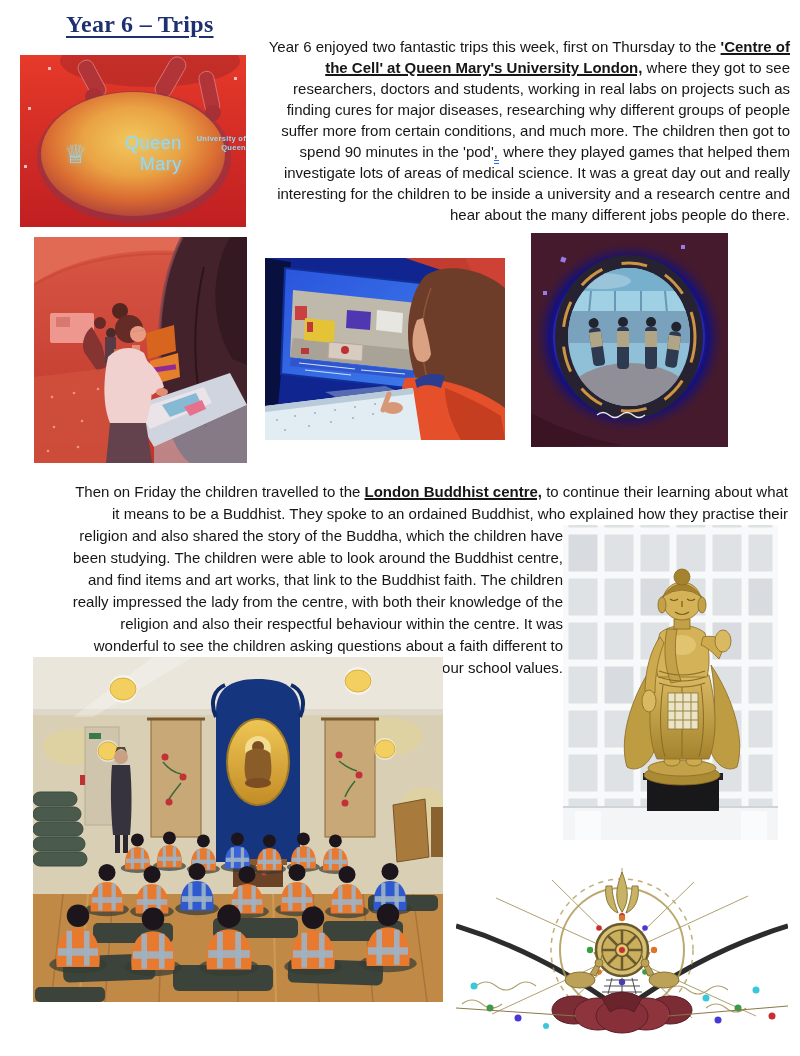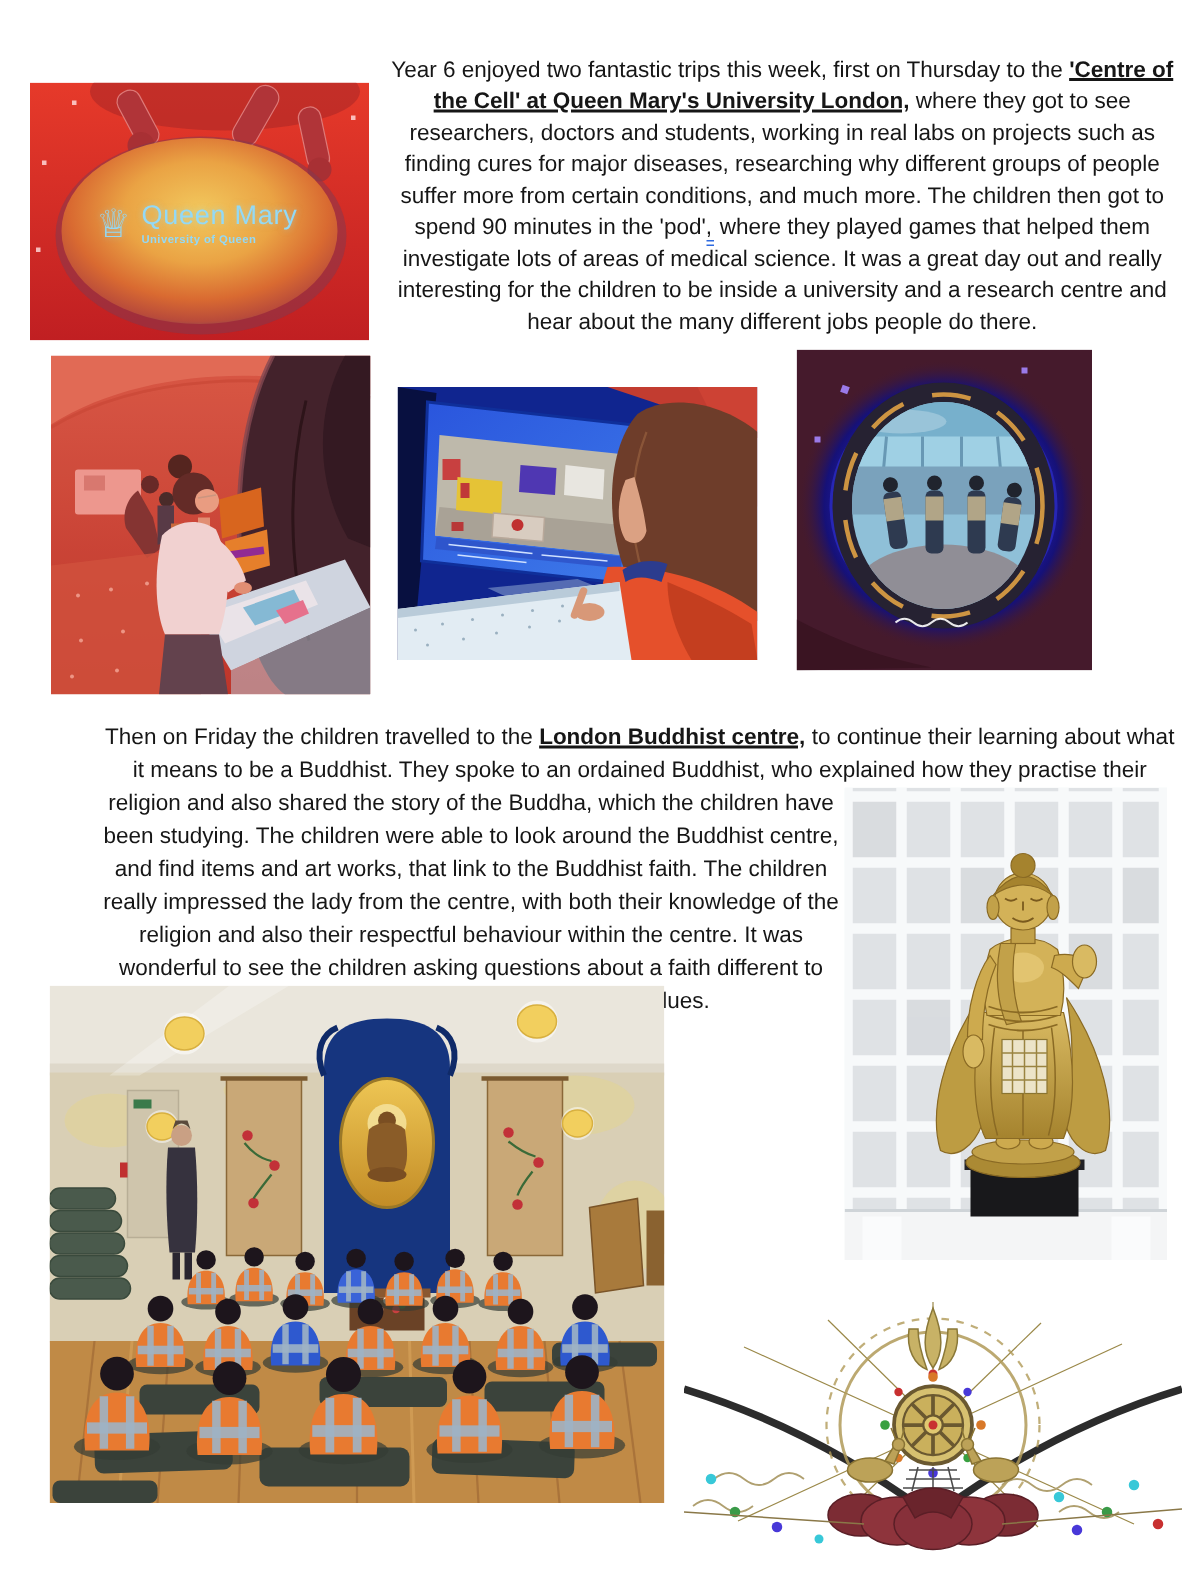--- a/index.html
+++ b/index.html
@@ -5,21 +5,21 @@
   * { margin:0; padding:0; box-sizing:border-box; }
   html,body { background:#ffffff; }
   .page { position:relative; width:800px; height:1056px; background:#ffffff; overflow:hidden;
           font-family:"Liberation Sans", sans-serif; color:#151515; }
 
   .title { position:absolute; left:66px; top:11px;
            font-family:"Liberation Serif", serif; font-size:24px; font-weight:800;
            color:#1e3070; text-decoration:underline; text-decoration-thickness:2px;
            text-underline-offset:4px; letter-spacing:.3px; }
 
-  .para { position:absolute; font-size:15px; color:#161616; text-align:center; }
+  .para { position:absolute; font-size:15px; color:#161616; text-align:right; }
   .para1 { left:253px; top:36px; width:537px; line-height:21px; }
   .para2 { left:65px;  top:481px; width:723px; line-height:22px; }
   .bu { font-weight:700; text-decoration:underline; text-decoration-thickness:1.5px; }
   .gmark { border-bottom:4px double #2e6ae0; padding-right:1px; }
 
   
   .sp { display:block; }
   .spA { float:right; width:0;     height:44px; }
   .spB { float:right; clear:right; width:219px; height:315px; margin-left:6px; }
   .spC { float:left;  width:0;     height:176px; }
@@ -30,29 +30,30 @@
   .p-qm      { left:20px;  top:55px;  width:226px; height:172px; }
   .p-console { left:34px;  top:237px; width:213px; height:226px; }
   .p-screen  { left:265px; top:258px; width:240px; height:182px; }
   .p-podwin  { left:531px; top:233px; width:197px; height:214px; }
   .p-buddha  { left:563px; top:525px; width:215px; height:315px; }
   .p-shrine  { left:33px;  top:657px; width:410px; height:345px; }
   .p-lotus   { left:456px; top:858px; width:332px; height:180px; }
 
   .qm-logo { position:absolute; left:44px; top:78px; display:flex; align-items:center; gap:7px; }
   .qm-crown { font-size:26px; line-height:26px; color:#93d9f6; text-shadow:0 0 4px rgba(147,217,246,.6); }
-  .qm-text { display:flex; flex-direction:column; }
+  .qm-text { display:flex; flex-direction:row;text-align:right; }
   .qm-name { font-size:18px; letter-spacing:.5px; color:#93d9f6; text-shadow:0 0 4px rgba(147,217,246,.5); }
   .qm-sub  { font-size:7.5px; font-weight:700; color:#93d9f6; margin-top:1px; letter-spacing:.3px; }
 </style>
 </head>
 <body>
 
 <div class="page">
 
+  <h1 class="title">Year 6 – Trips</h1>
 
   <figure class="photo p-qm">
     <svg viewBox="0 0 226 172">
       <defs>
         <linearGradient id="qm-bg" x1="0" y1="0" x2="0" y2="1">
           <stop offset="0" stop-color="#e63a2a"></stop>
             <stop offset="1" stop-color="#c01f22"></stop>
         </linearGradient>
         <radialGradient id="qm-oval" cx=".5" cy=".4" r=".65">
           <stop offset="0" stop-color="#f2c95e"></stop>

